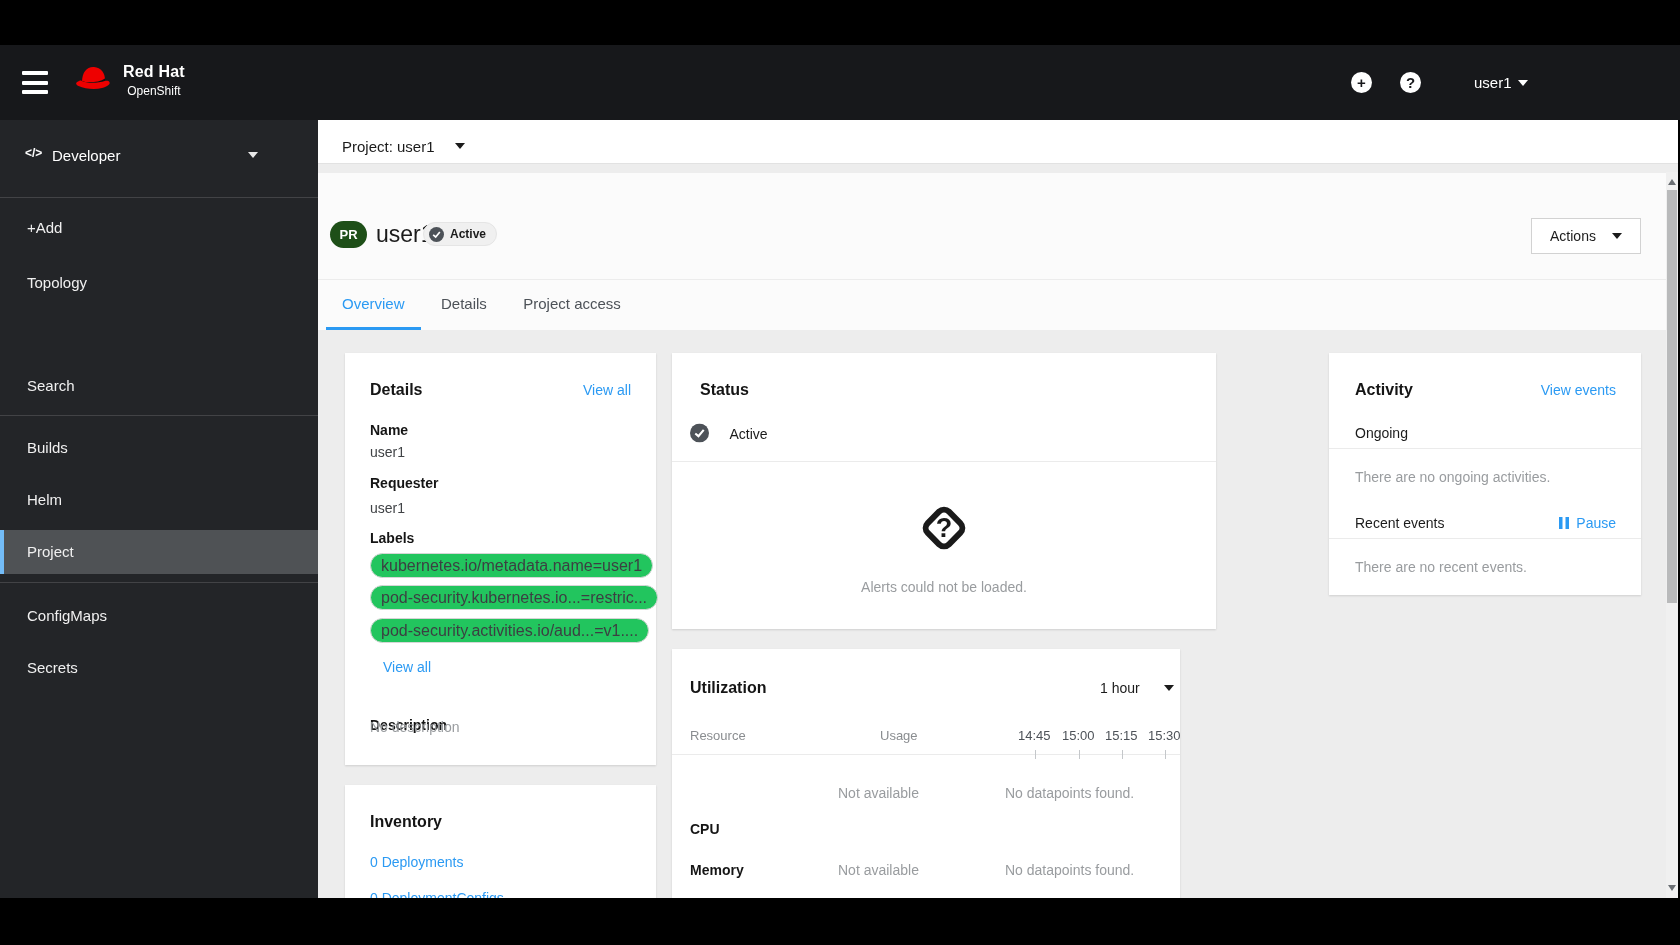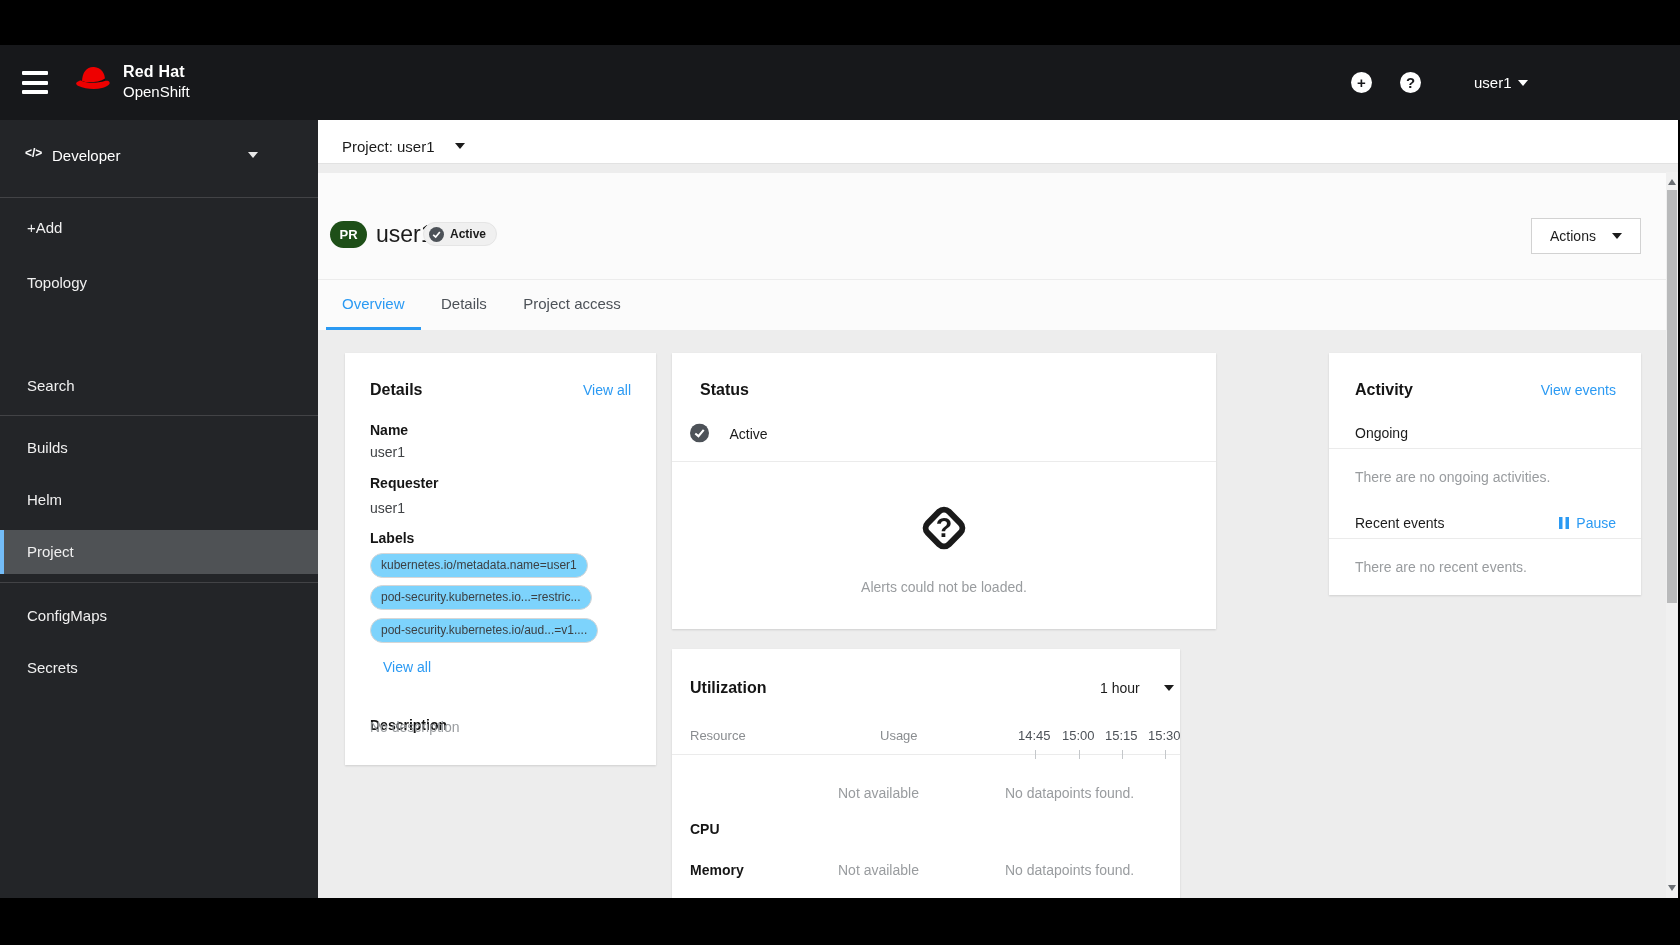--- a/index.html
+++ b/index.html
@@ -8,21 +8,21 @@
   .ln { position:absolute; transform:translateY(-50%); white-space:nowrap; }
 
   
   .masthead { position:absolute; top:45px; left:0; width:1680px; height:75px; background:#17181b; }
   .hamburger { position:absolute; left:22px; top:26px; width:26px; height:23px; cursor:pointer;
                display:flex; flex-direction:column; justify-content:space-between; }
   .hamburger div { width:26px; height:4px; background:#fff; border-radius:1px; }
   .brand { position:absolute; left:73px; top:18px; display:flex; align-items:flex-start; cursor:default; }
   .brand-text { margin-left:8px; color:#fff; }
   .brand-l1 { font-size:16px; font-weight:bold; line-height:18px; letter-spacing:.2px; }
-  .brand-l2 { font-size:15px; font-weight:400; line-height:21px;text-align:center; }
+  .brand-l2 { font-size:12px; font-weight:400; line-height:21px;text-align:center; }
   .mh-circle { position:absolute; top:27px; width:21px; height:21px; border-radius:50%; background:#fff;
                color:#17181b; font-weight:bold; font-size:15px; text-align:center; line-height:21px; cursor:pointer; }
   .user-menu { position:absolute; left:1474px; top:0; height:75px; display:flex; align-items:center;
                gap:6px; color:#fff; font-size:15px; cursor:pointer; }
   .caret { display:inline-block; width:0; height:0; border-left:5px solid transparent;
            border-right:5px solid transparent; border-top:6px solid currentColor; }
 
   
   .sidebar { position:absolute; top:120px; left:0; width:318px; height:778px; background:#232528; }
   .perspective { position:absolute; top:15px; left:0; width:100%; height:40px; color:#fff;
@@ -62,22 +62,22 @@
 
   
   .card { position:absolute; background:#fff; box-shadow:0 1px 2px rgba(3,3,3,.13); }
   .card-title { font-size:16px; font-weight:bold; color:#151515; }
   .link { color:#2b9af3; cursor:pointer; }
   .gray { color:#999c9f; }
   .dkgray { color:#4d5258; }
   .bold-label { font-weight:bold; color:#151515; font-size:14px; }
   .val { font-size:14px; color:#404346; }
   .hdiv { position:absolute; left:0; width:100%; height:1px; background:#ebebeb; }
-  .chip { position:absolute; height:25px; line-height:23px; border:1px solid #d6d6d6; background:#7dd3fc;
-          border-radius:13px; font-size:12px; color:#3c3f42; padding:0 10px; white-space:nowrap; }
+  .chip { position:absolute; height:25px; line-height:23px; border:1px solid #d6d6d6; background:#22c55e;
+          border-radius:13px; font-size:16px; color:#3c3f42; padding:0 10px; white-space:nowrap; }
   .f14 { font-size:14px; } .f13 { font-size:13px; }
 
   .check-icon { display:inline-block; }
   .unknown-icon { position:absolute; left:50%; transform:translateX(-50%); width:64px; height:64px; }
   .unknown-icon .dia { position:absolute; left:14px; top:14px; width:36px; height:36px;
                        border:6px solid #1a1a1a; border-radius:10px; transform:rotate(45deg); }
   .unknown-icon .qm { position:absolute; left:0; top:0; width:64px; height:64px; text-align:center;
                       line-height:64px; font-size:27px; font-weight:bold; color:#1a1a1a; }
   .tick { position:absolute; width:1px; height:9px; background:#c4c7ca; top:101px; }
   .pause-btn { position:absolute; display:flex; align-items:center; gap:7px; font-size:14px;
@@ -182,27 +182,32 @@
 
     <div class="ln bold-label" style="left:25px; top:77px;">Name</div>
     <div class="ln val" style="left:25px; top:99px;">user1</div>
 
     <div class="ln bold-label" style="left:25px; top:130px;">Requester</div>
     <div class="ln val" style="left:25px; top:155px;">user1</div>
 
     <div class="ln bold-label" style="left:25px; top:185px;">Labels</div>
     <div class="chip" style="left:25px; top:200px;">kubernetes.io/metadata.name=user1</div>
     <div class="chip" style="left:25px; top:232px;">pod-security.kubernetes.io...=restric...</div>
-    <div class="chip" style="left:25px; top:265px;">pod-security.kubernetes.io/aud...=v1....</div>
+    <div class="chip" style="left:25px; top:265px;">pod-security.activities.io/aud...=v1....</div>
     <div class="ln link f14" style="left:38px; top:314px;">View all</div>
 
     <div class="ln bold-label" style="left:25px; top:372px;">Description</div>
     <div class="ln gray f14" style="left:25px; top:374px;">No description</div>
   </div>
 
+  <div class="card" style="left:27px; top:665px; width:311px; height:160px;">
+    <div class="ln card-title" style="left:25px; top:37px;">Inventory</div>
+    <div class="ln link f14" style="left:25px; top:77px;">0 Deployments</div>
+    <div class="ln link f14" style="left:25px; top:113px;">0 DeploymentConfigs</div>
+  </div>
 
   <div class="card" style="left:354px; top:233px; width:544px; height:276px;">
     <div class="ln card-title" style="left:28px; top:37px;">Status</div>
     <div class="ln" style="left:18px; top:80px;">
       <svg class="check-icon" style="vertical-align:-4px;" width="19" height="19" viewBox="0 0 18 18">
         <circle cx="9" cy="9" r="9" fill="#4d5258"></circle>
         <path d="M5 9.5 L8 12 L13 6" stroke="#fff" stroke-width="2" fill="none"></path>
       </svg>
       <span class="f14" style="color:#1b1b1b; margin-left:16px;">Active</span>
     </div>

